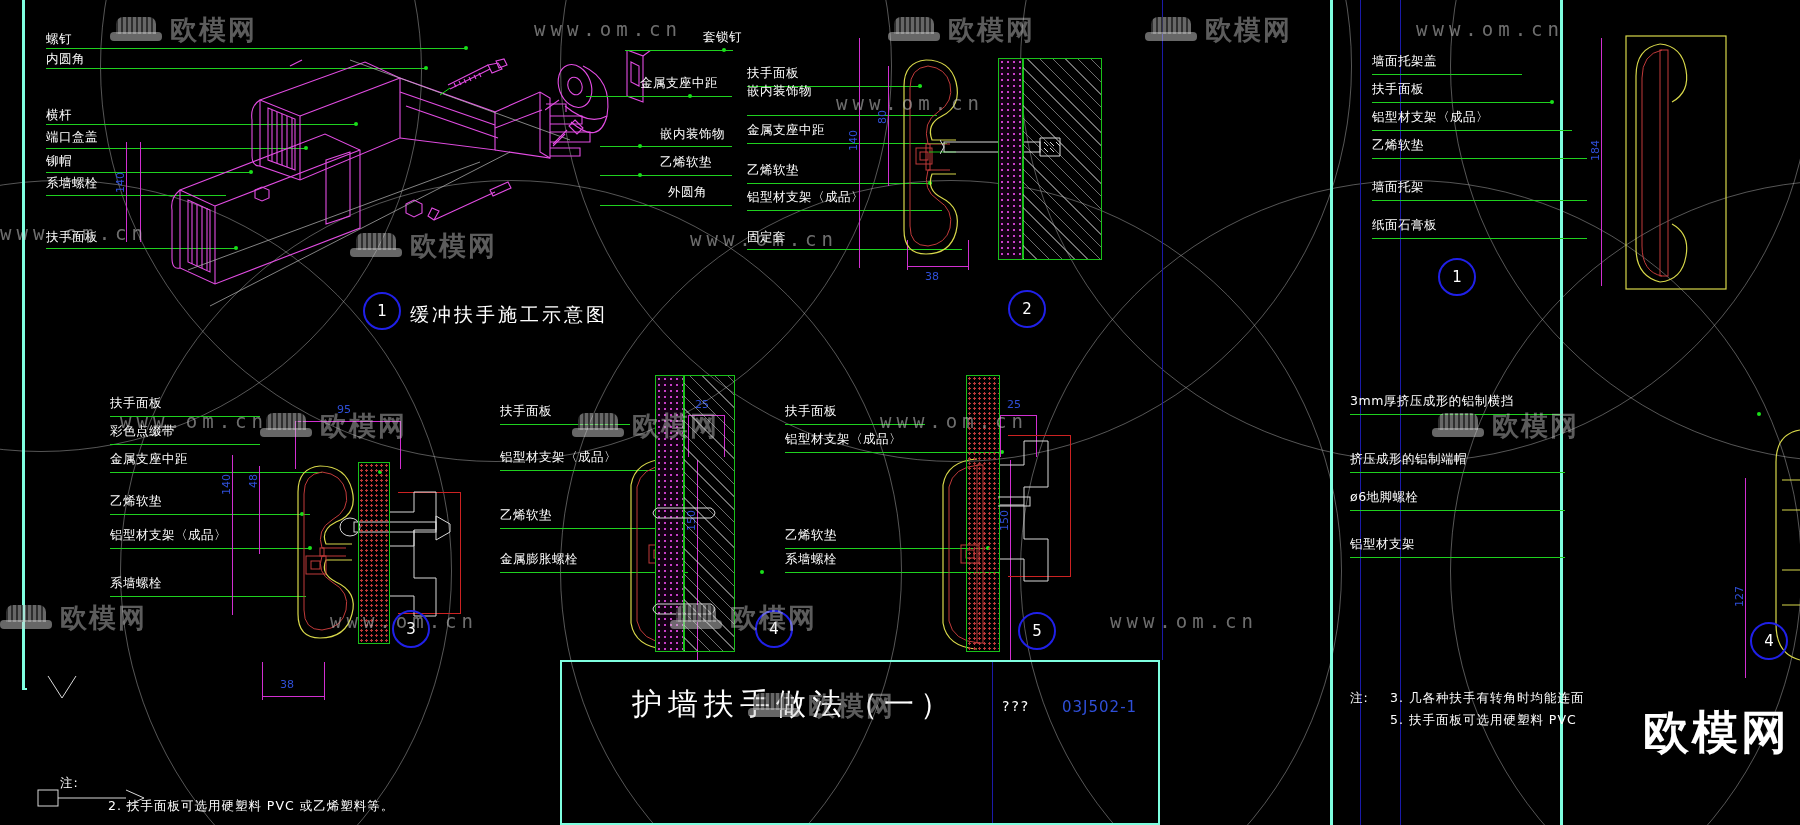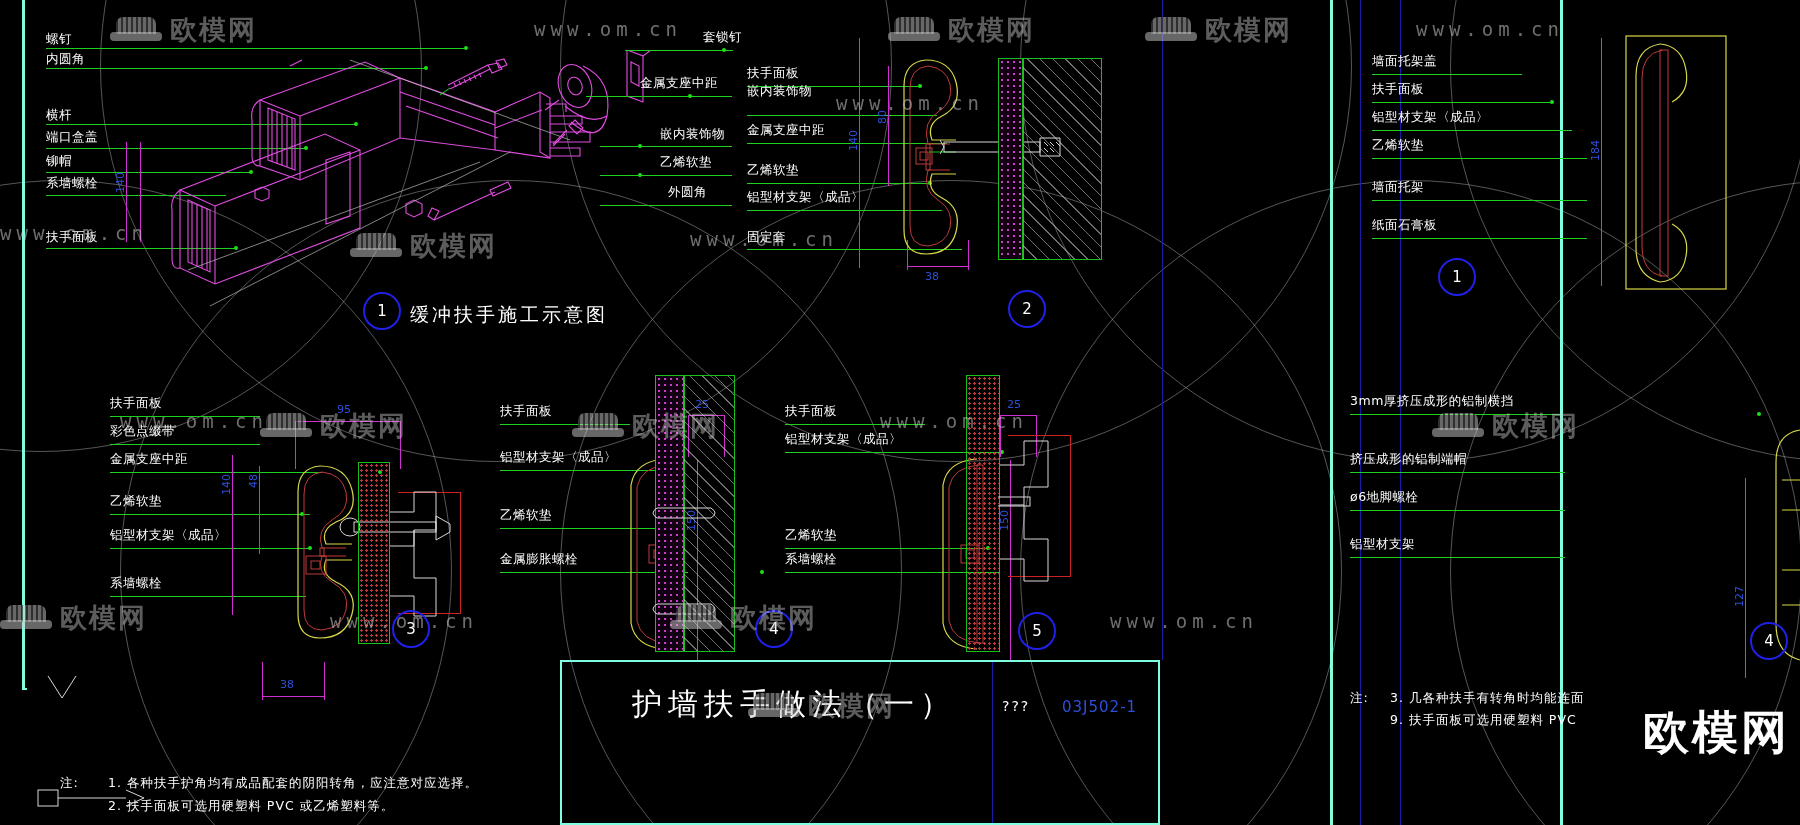--- a/index.html
+++ b/index.html
@@ -500,24 +500,23 @@
     <g stroke="#d8d84a" fill="none" stroke-width="1.2">
       <path d="M40 10 Q16 14 16 42 L16 204 Q16 234 40 240"></path>
       <path d="M22 60 L40 60 M22 90 L40 90 M22 150 L40 150 M22 185 L40 185"></path>
     </g>
   </svg>
 
   <div class="bubble" style="left:1750px;top:622px;">4</div>
 
   <div class="note" style="left:1350px;top:690px;">注:</div>
   <div class="note" style="left:1390px;top:690px;">3. 几各种扶手有转角时均能连面</div>
-  <div class="note" style="left:1390px;top:712px;color:#fff;font-size:12.5px;">9. 扶手面板可选用硬塑料 PVC</div>
+  <div class="note" style="left:1390px;top:712px;color:#fff;font-size:12.5px;">5. 扶手面板可选用硬塑料 PVC</div>
 
   <div class="note" style="left:60px;top:775px;">注:</div>
-  <div class="note" style="left:108px;top:775px;">1. 各种扶手护角均有成品配套的阴阳转角，应注意对应选择。</div>
   <div class="note" style="left:108px;top:798px;">2. 扶手面板可选用硬塑料 PVC 或乙烯塑料等。</div>
 
   <svg class="abs" style="left:34px;top:780px;" width="130" height="40" viewBox="0 0 130 40">
     <g stroke="#d8d8d8" fill="none" stroke-width="1">
       <rect x="4" y="10" width="20" height="16"></rect>
       <path d="M24 18 L92 18"></path>
       <path d="M92 10 L110 18 L92 26"></path>
     </g>
   </svg>
   <svg class="abs" style="left:40px;top:672px;" width="50" height="40" viewBox="0 0 50 40">

